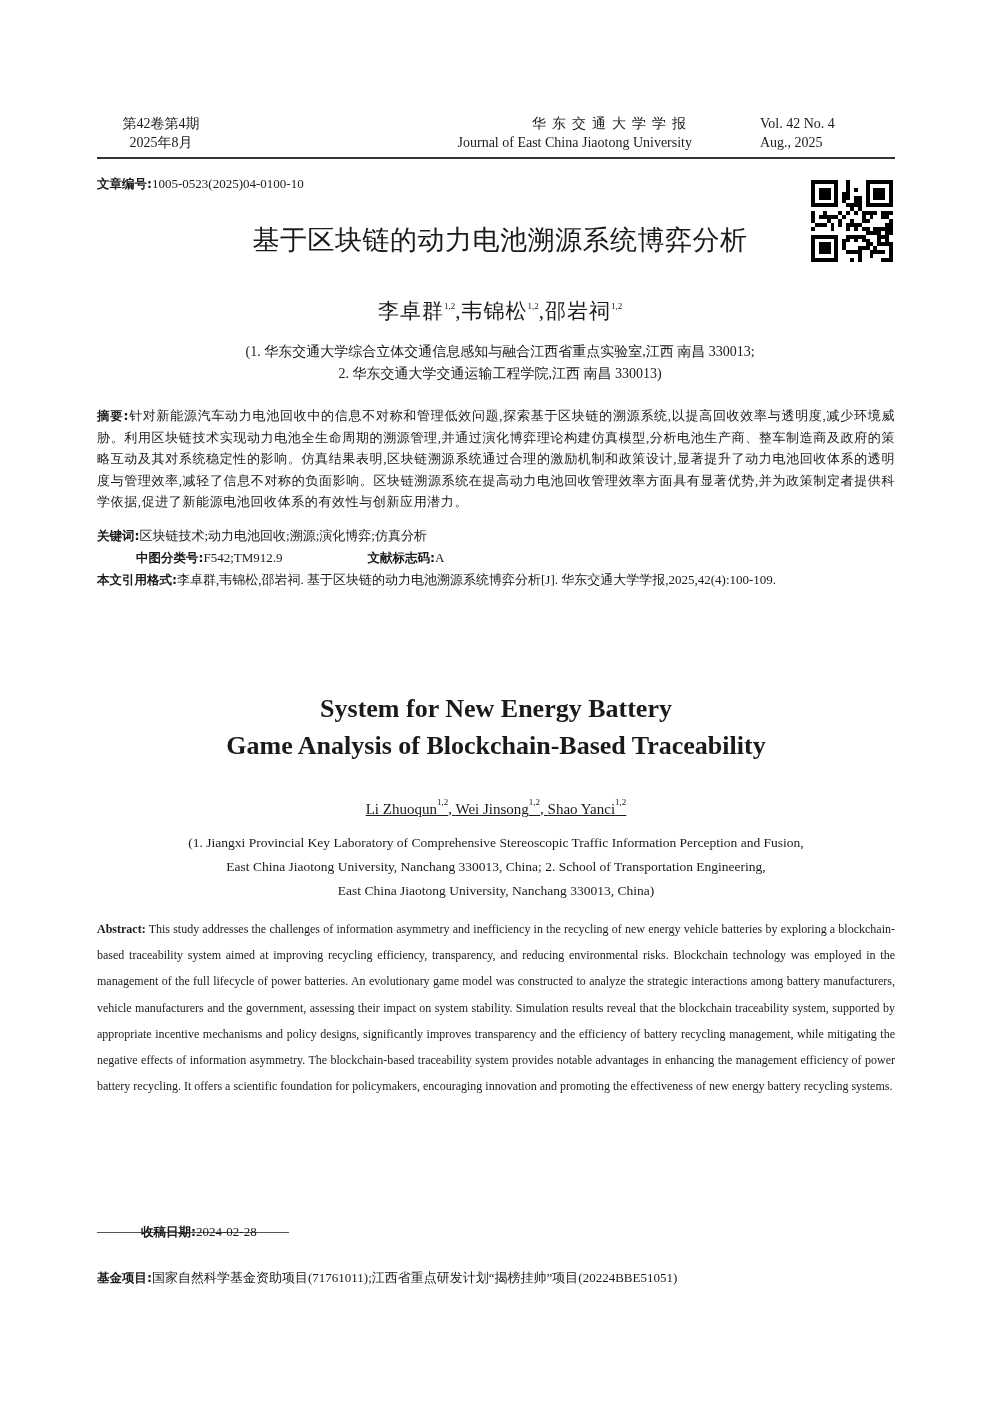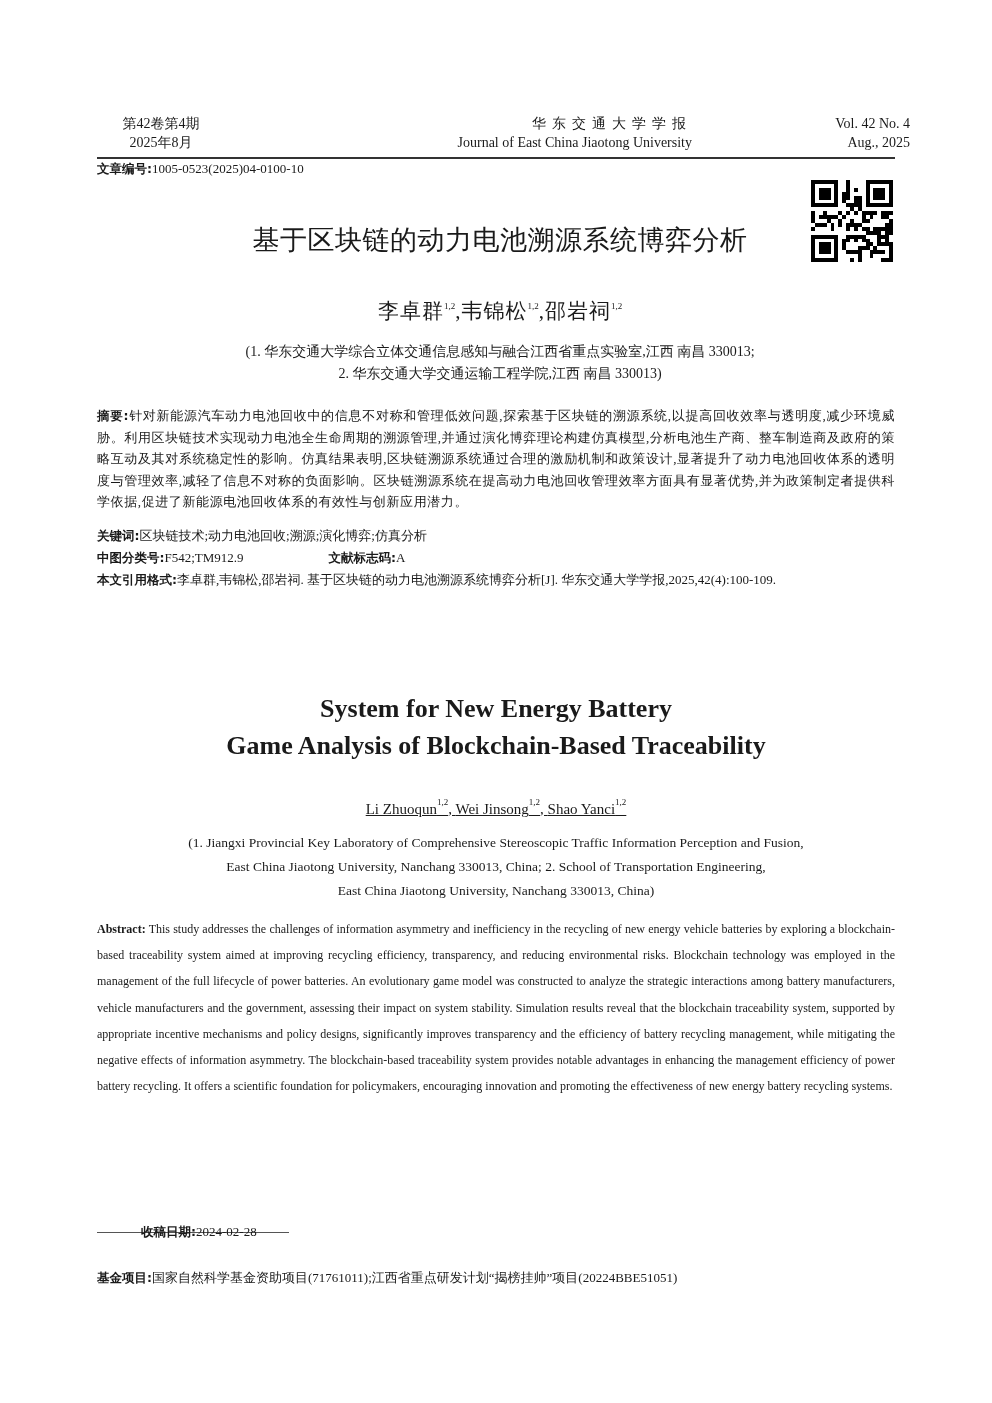--- a/index.html
+++ b/index.html
@@ -2,38 +2,38 @@
 <html><head>
 <meta charset="utf-8">
 <style>
   html, body { margin: 0; padding: 0; background: #ffffff; }
   body { width: 992px; height: 1403px; position: relative; overflow: hidden; color: #1a1a1a;
          font-family: "Liberation Serif", "DejaVu Serif", serif; }
   .abs { position: absolute; }
   .hdr-left { left: 96px; top: 114px; width: 130px; text-align: center; font-size: 14px; line-height: 19px; }
   .hdr-center { left: 292px; top: 114px; width: 400px; text-align: right; font-size: 14px; line-height: 19px; }
   .hdr-center .cn { letter-spacing: 6px; }
-  .hdr-right { left: 760px; top: 114px; width: 150px; text-align: right; font-size: 14px; line-height: 19px; }
+  .hdr-right { left: 760px; top: 114px; width: 150px; text-align: left; font-size: 14px; line-height: 19px; }
   .hdr-rule { left: 97px; top: 157px; width: 798px; height: 2px; background: #333; }
 
-  .article-no { left: 97px; top: 161px; font-size: 13px; }
+  .article-no { left: 97px; top: 176px; font-size: 13px; }
   .bold-label { font-family: "DejaVu Sans", sans-serif; font-weight: bold; font-size: 12.5px; }
 
   .qr { left: 810px; top: 180px; width: 84px; height: 82px; }
 
   .cn-title { left: 120px; top: 222px; width: 760px; text-align: center; font-family: "DejaVu Sans", sans-serif;
               font-size: 27px; letter-spacing: 0.5px; }
   .cn-authors { left: 200px; top: 297px; width: 600px; text-align: center; font-size: 21px; letter-spacing: 1px; }
   .cn-authors sup, .en-authors sup { font-size: 9px; vertical-align: 9px; letter-spacing: 0; }
   .cn-affil { left: 150px; top: 341px; width: 700px; text-align: center; font-size: 14px; line-height: 22px; }
 
   .cn-abstract { left: 97px; top: 405px; width: 798px; font-size: 13px; line-height: 21.5px; text-align: justify; letter-spacing: 0.6px; }
   .meta-line { left: 97px; width: 798px; font-size: 13px; line-height: 21.5px; }
   .meta-kw { top: 525px; }
-  .meta-cls { top: 547px; }
+  .meta-cls { top: 547px; margin-left: 39px; }
   .meta-cls .gap { display: inline-block; width: 85px; }
   .meta-cite { top: 569px; text-align: justify; }
 
   .en-title { left: 120px; top: 690px; width: 752px; text-align: center; font-weight: bold; font-size: 26px; line-height: 37px; }
   .en-authors { left: 200px; top: 797px; width: 592px; text-align: center; font-size: 15px; text-decoration: underline; }
   .en-affil { left: 130px; top: 831px; width: 732px; text-align: center; font-size: 13.5px; line-height: 24px; }
 
   .en-abstract { left: 97px; top: 916px; width: 798px; font-size: 12px; line-height: 26.2px; text-align: justify; hyphens: manual; }
   .en-abstract b { font-weight: bold; }
 

